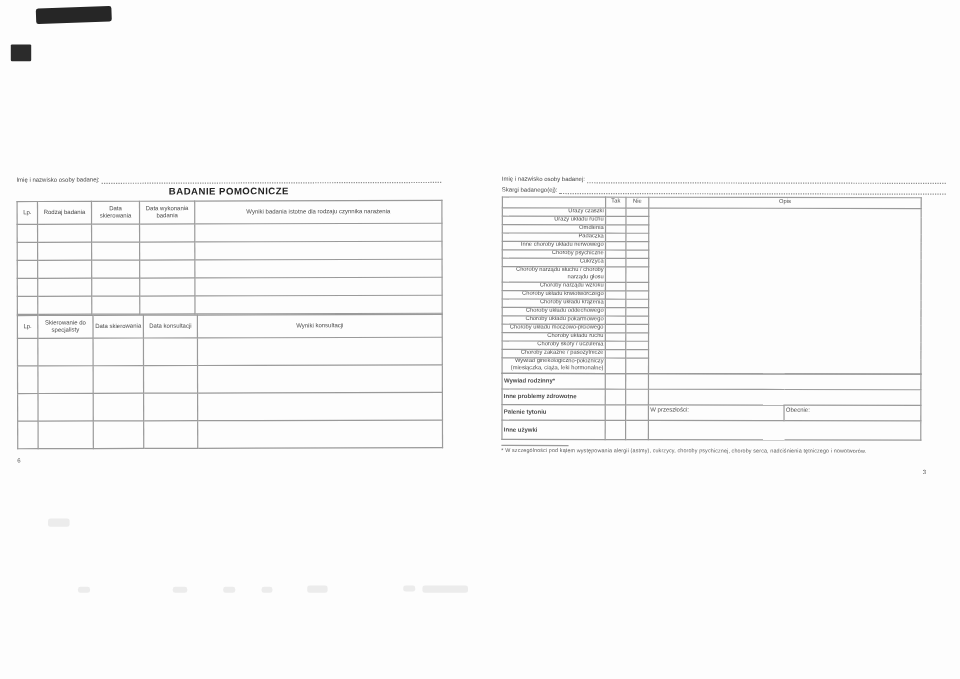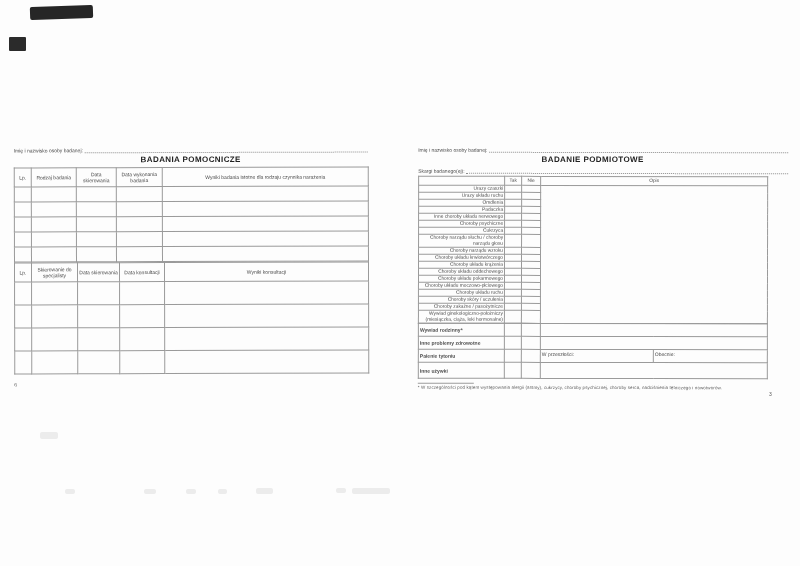--- a/index.html
+++ b/index.html
@@ -76,21 +76,21 @@
   <div class="smudge sm6"></div>
   <div class="smudge sm7"></div>
   <div class="smudge sm8"></div>
 
   <section class="page left">
     <div class="nameline">
       <span class="nl-label">Imię i nazwisko osoby badanej:</span>
       <span class="leader"></span>
     </div>
 
-    <h2 class="ttl">BADANIA POMOCNICZE</h2>
+    <h2 class="ttl">BADANIE POMOCNICZE</h2>
     <table class="ltable t1">
       <colgroup>
         <col style="width:17px">
           <col style="width:45px">
           <col style="width:40px">
           <col style="width:46px">
           <col style="width:206px">
       </colgroup>
       <thead>
           <tr>
@@ -191,21 +191,20 @@
 
     <div class="pagenum">6</div>
   </section>
 
   <section class="page right">
     <div class="nameline">
       <span class="nl-label">Imię i nazwisko osoby badanej:</span>
       <span class="leader"></span>
     </div>
 
-    <h2 class="ttl">BADANIE PODMIOTOWE</h2>
 
     <div class="nameline">
       <span class="nl-label">Skargi badanego(ej):</span>
       <span class="leader"></span>
     </div>
 
     <table class="rtable">
       <colgroup>
         <col style="width:86px">
           <col style="width:17px">

